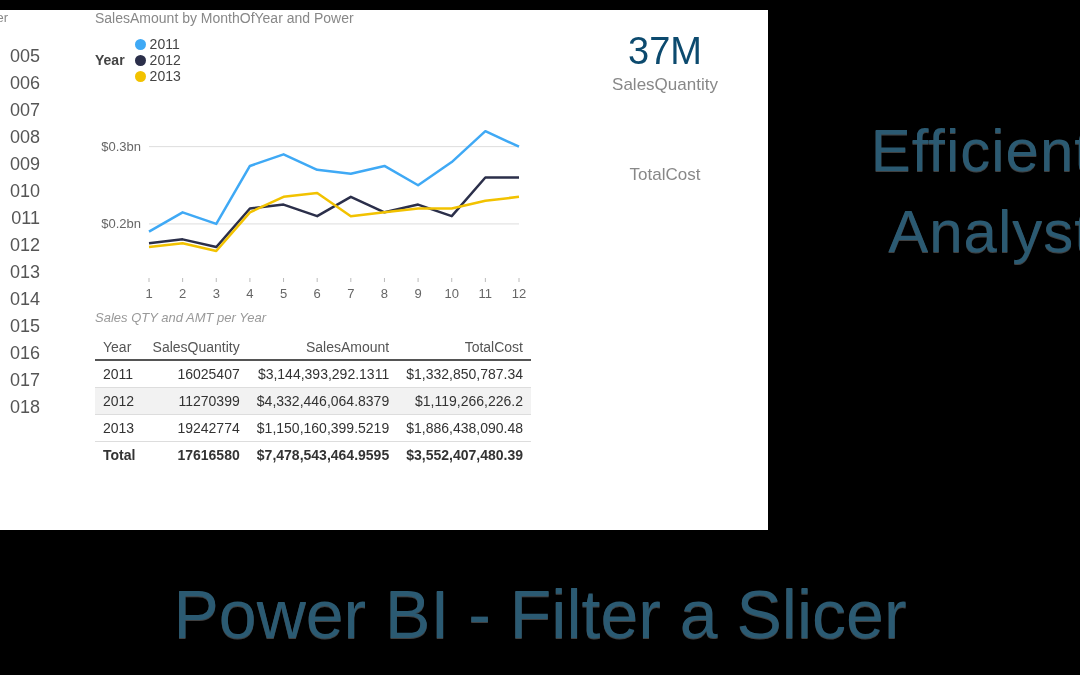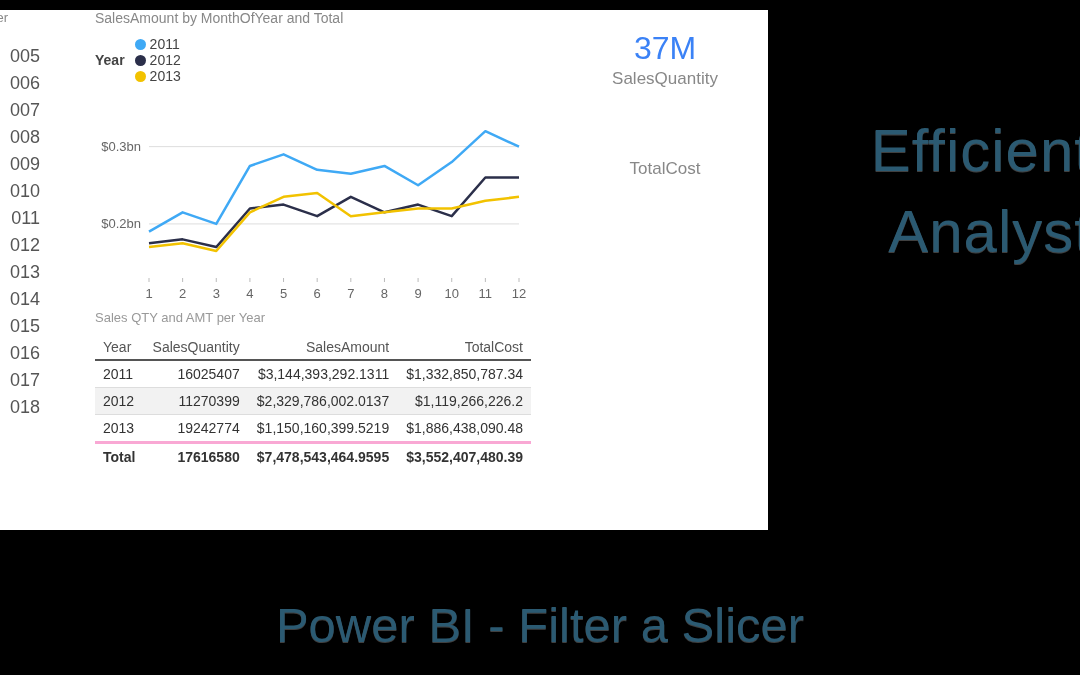--- a/index.html
+++ b/index.html
@@ -9,34 +9,34 @@
   .slicer-title { font-size:13px; color:#888; margin-bottom:18px; padding-left:0; }
   .slicer-item { font-size:18px; color:#555; text-align:right; padding:3px 0; }
   .chart-area { position:absolute; left:95px; top:0; width:440px; }
   .chart-title { font-size:14px; color:#888; margin-bottom:10px; }
   .legend { display:flex; align-items:center; gap:6px; font-size:14px; margin-bottom:14px; }
   .legend-label { font-weight:600; color:#444; margin-right:4px; }
   .legend-item { display:flex; align-items:center; gap:4px; color:#444; }
   .legend-dot { width:11px; height:11px; border-radius:50%; display:inline-block; }
   .chart-svg { display:block; margin-left:-6px; }
   .table-area { position:absolute; left:95px; top:300px; width:436px; }
-  .table-title { font-size:13px; color:#999; margin-bottom:10px; }
+  .table-title { font-size:13px; color:#999; margin-bottom:10px;font-style:italic; }
   table { border-collapse:collapse; width:100%; font-size:14px; color:#333; }
   th { text-align:left; font-weight:400; color:#555; padding:4px 8px; border-bottom:2px solid #555; }
   th.num, td.num { text-align:right; }
   td { padding:5px 8px; border-bottom:1px solid #ddd; }
   tr.alt td { background:#f2f2f2; }
-  tr.total td { font-weight:700; border-top:3px solid #f9a8d4; border-bottom:none; }
+  tr.total td { font-weight:700; border-top:1px solid #f9a8d4; border-bottom:none; }
   .kpis { position:absolute; left:570px; top:20px; width:190px; }
   .kpi { text-align:center; margin-bottom:70px; }
-  .kpi-value { font-size:32px; color:#3b82f6; font-weight:400; }
+  .kpi-value { font-size:38px; color:#0c4a6e; font-weight:400; }
   .kpi-label { font-size:17px; color:#888; margin-top:2px; }
   .brand { position:absolute; right:-12px; top:110px; text-align:right; }
   .brand-line { font-size:60px; color:#2b5a72; font-family:'Segoe UI Light','Segoe UI',Arial,sans-serif; line-height:1.35; letter-spacing:1px; text-shadow:0 1px 0 rgba(255,255,255,0.25); }
-  .footer-title { position:absolute; left:0; right:0; bottom:22px; text-align:center; font-size:49px; color:#2b5a72; font-family:'Segoe UI Light','Segoe UI',Arial,sans-serif; text-shadow:0 1px 0 rgba(255,255,255,0.25); }
+  .footer-title { position:absolute; left:0; right:0; bottom:22px; text-align:center; font-size:68px; color:#2b5a72; font-family:'Segoe UI Light','Segoe UI',Arial,sans-serif; text-shadow:0 1px 0 rgba(255,255,255,0.25); }
 </style>
 </head>
 <body>
 
 <div class="dashboard">
 
   <div class="slicer">
     <div class="slicer-title">cer</div>
     <div id="slicer-list">
         <div class="slicer-item">005</div>
@@ -50,21 +50,21 @@
         <div class="slicer-item">013</div>
         <div class="slicer-item">014</div>
         <div class="slicer-item">015</div>
         <div class="slicer-item">016</div>
         <div class="slicer-item">017</div>
         <div class="slicer-item">018</div>
       </div>
   </div>
 
   <div class="chart-area">
-    <div class="chart-title">SalesAmount by MonthOfYear and Total</div>
+    <div class="chart-title">SalesAmount by MonthOfYear and Power</div>
     <div class="legend">
       <span class="legend-label">Year</span>
       <span id="legend-items">
           <span class="legend-item">
             <span class="legend-dot" style="background: rgb(63, 169, 245);"></span>
             <span>2011</span>
           </span>
           <span class="legend-item">
             <span class="legend-dot" style="background: rgb(43, 47, 74);"></span>
             <span>2012</span>
@@ -124,21 +124,21 @@
       <tbody id="tbody">
           <tr>
             <td>2011</td>
             <td class="num">16025407</td>
             <td class="num">$3,144,393,292.1311</td>
             <td class="num">$1,332,850,787.34</td>
           </tr>
           <tr class="alt">
             <td>2012</td>
             <td class="num">11270399</td>
-            <td class="num">$2,329,786,002.0137</td>
+            <td class="num">$4,332,446,064.8379</td>
             <td class="num">$1,119,266,226.2</td>
           </tr>
           <tr>
             <td>2013</td>
             <td class="num">19242774</td>
             <td class="num">$1,150,160,399.5219</td>
             <td class="num">$1,886,438,090.48</td>
           </tr>
           <tr class="total">
             <td>Total</td>

